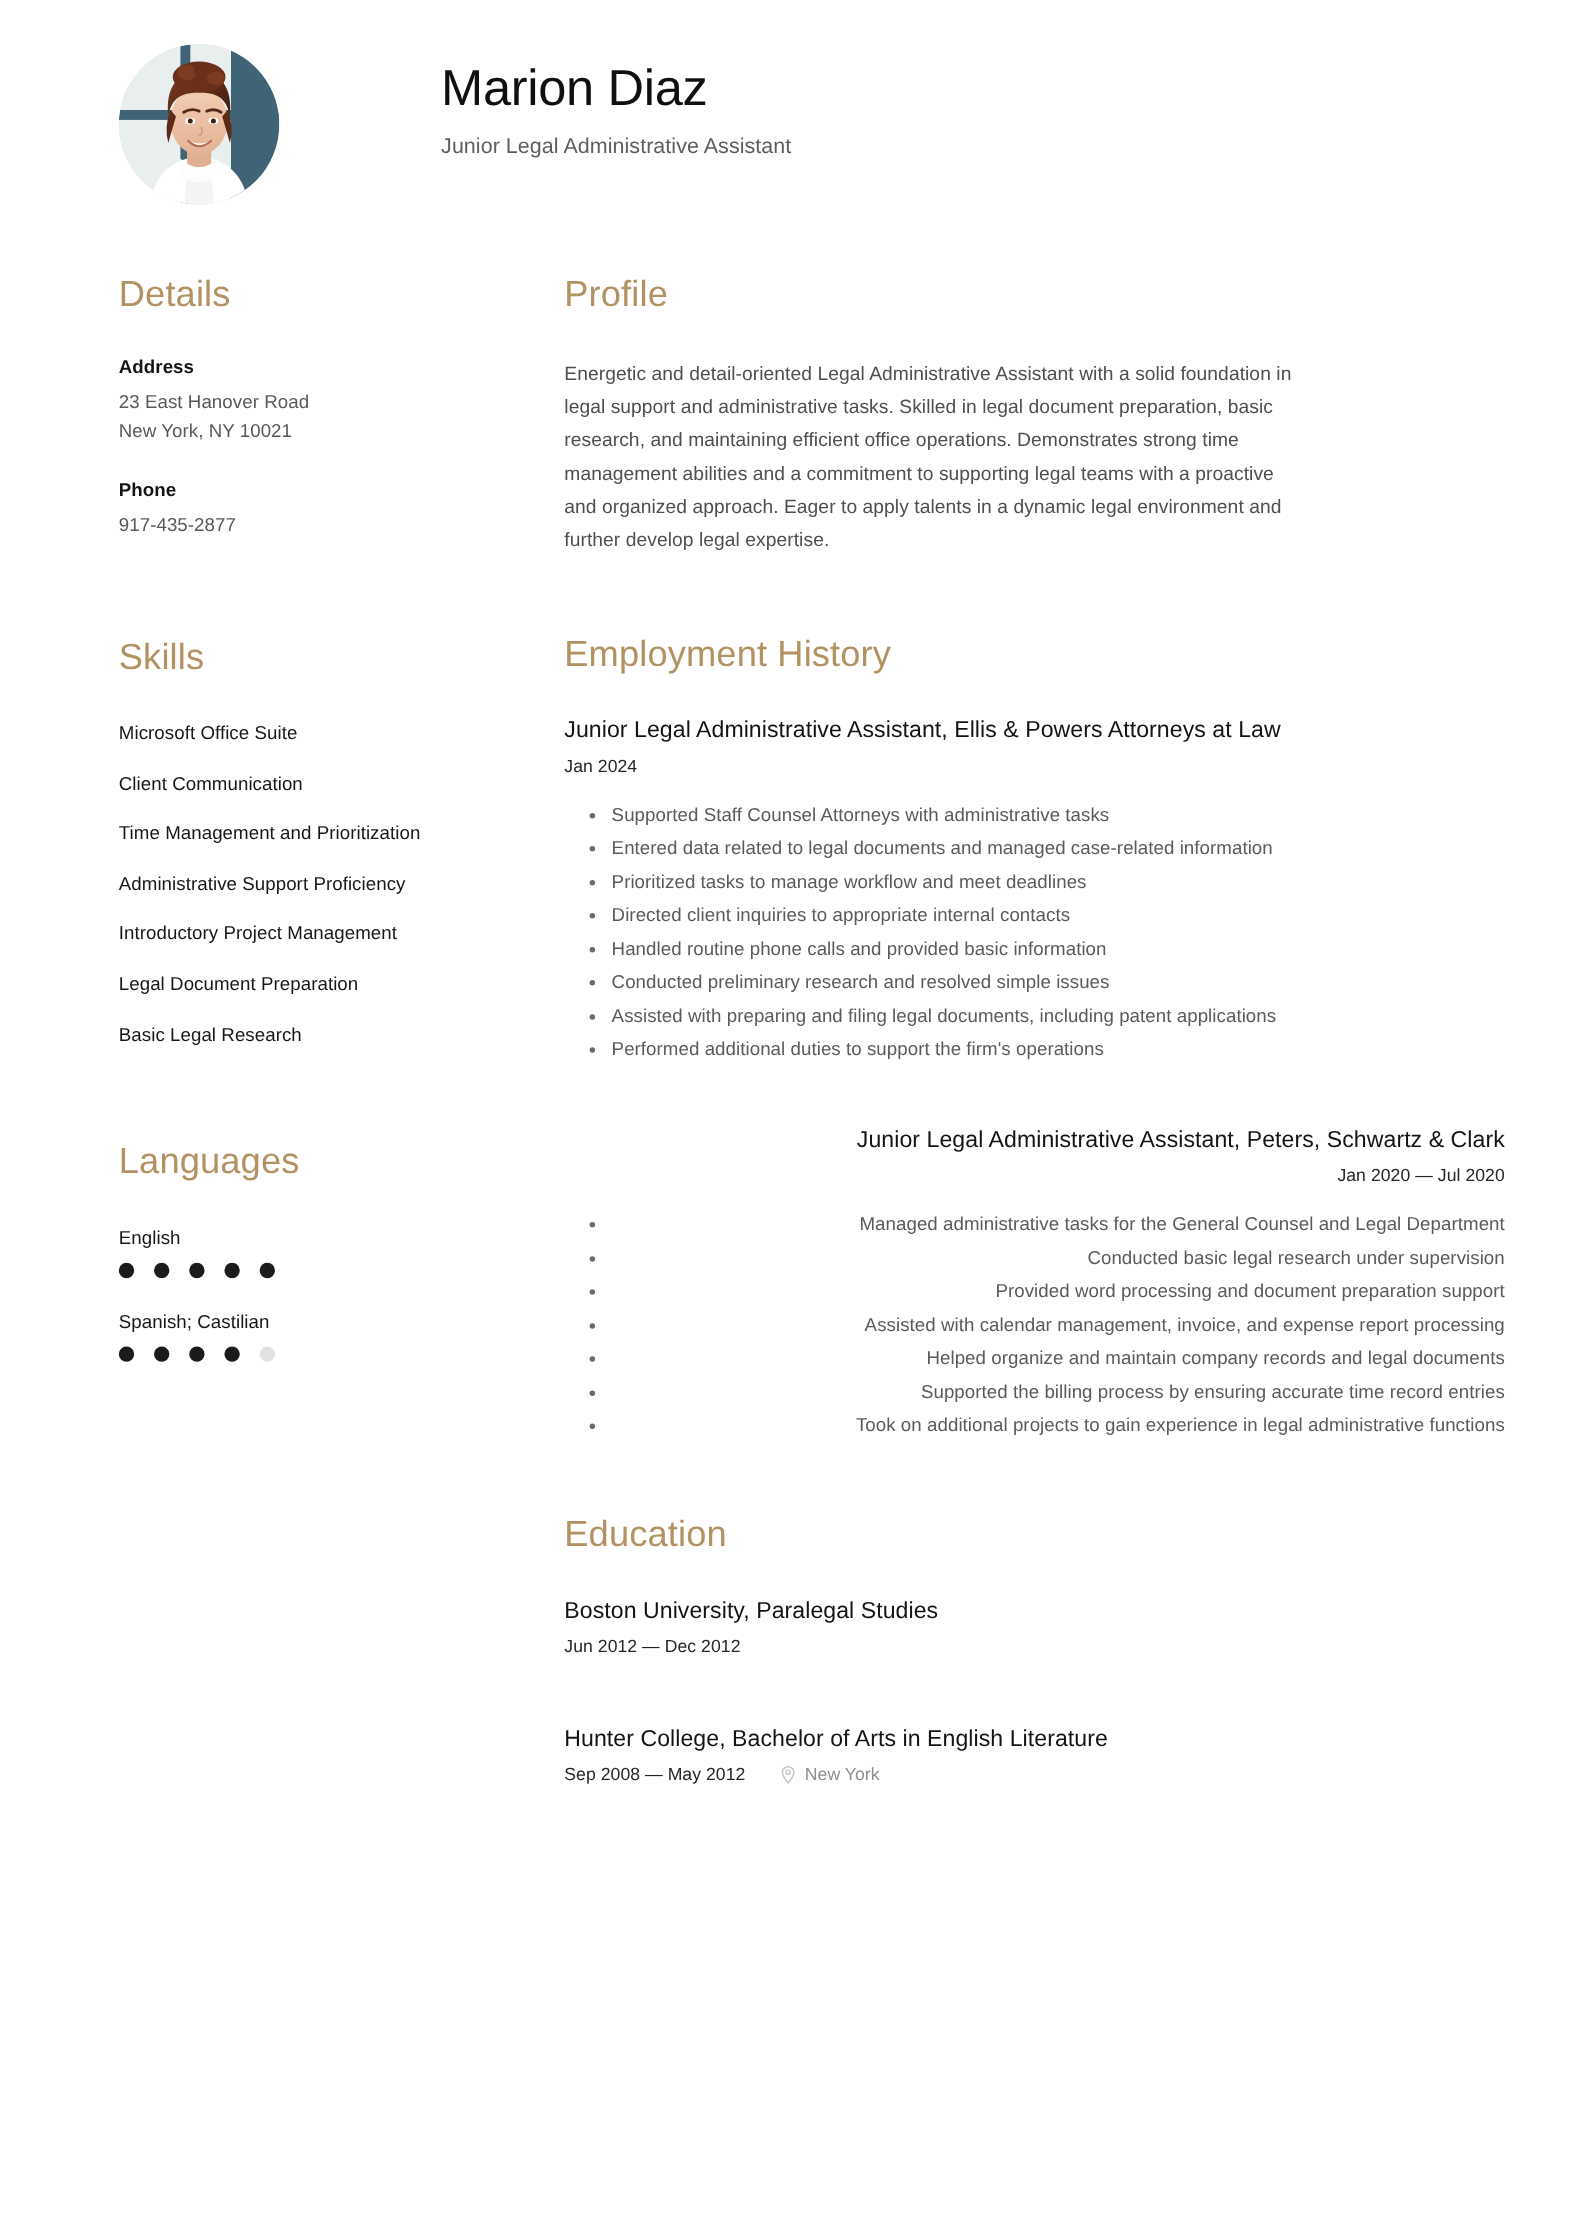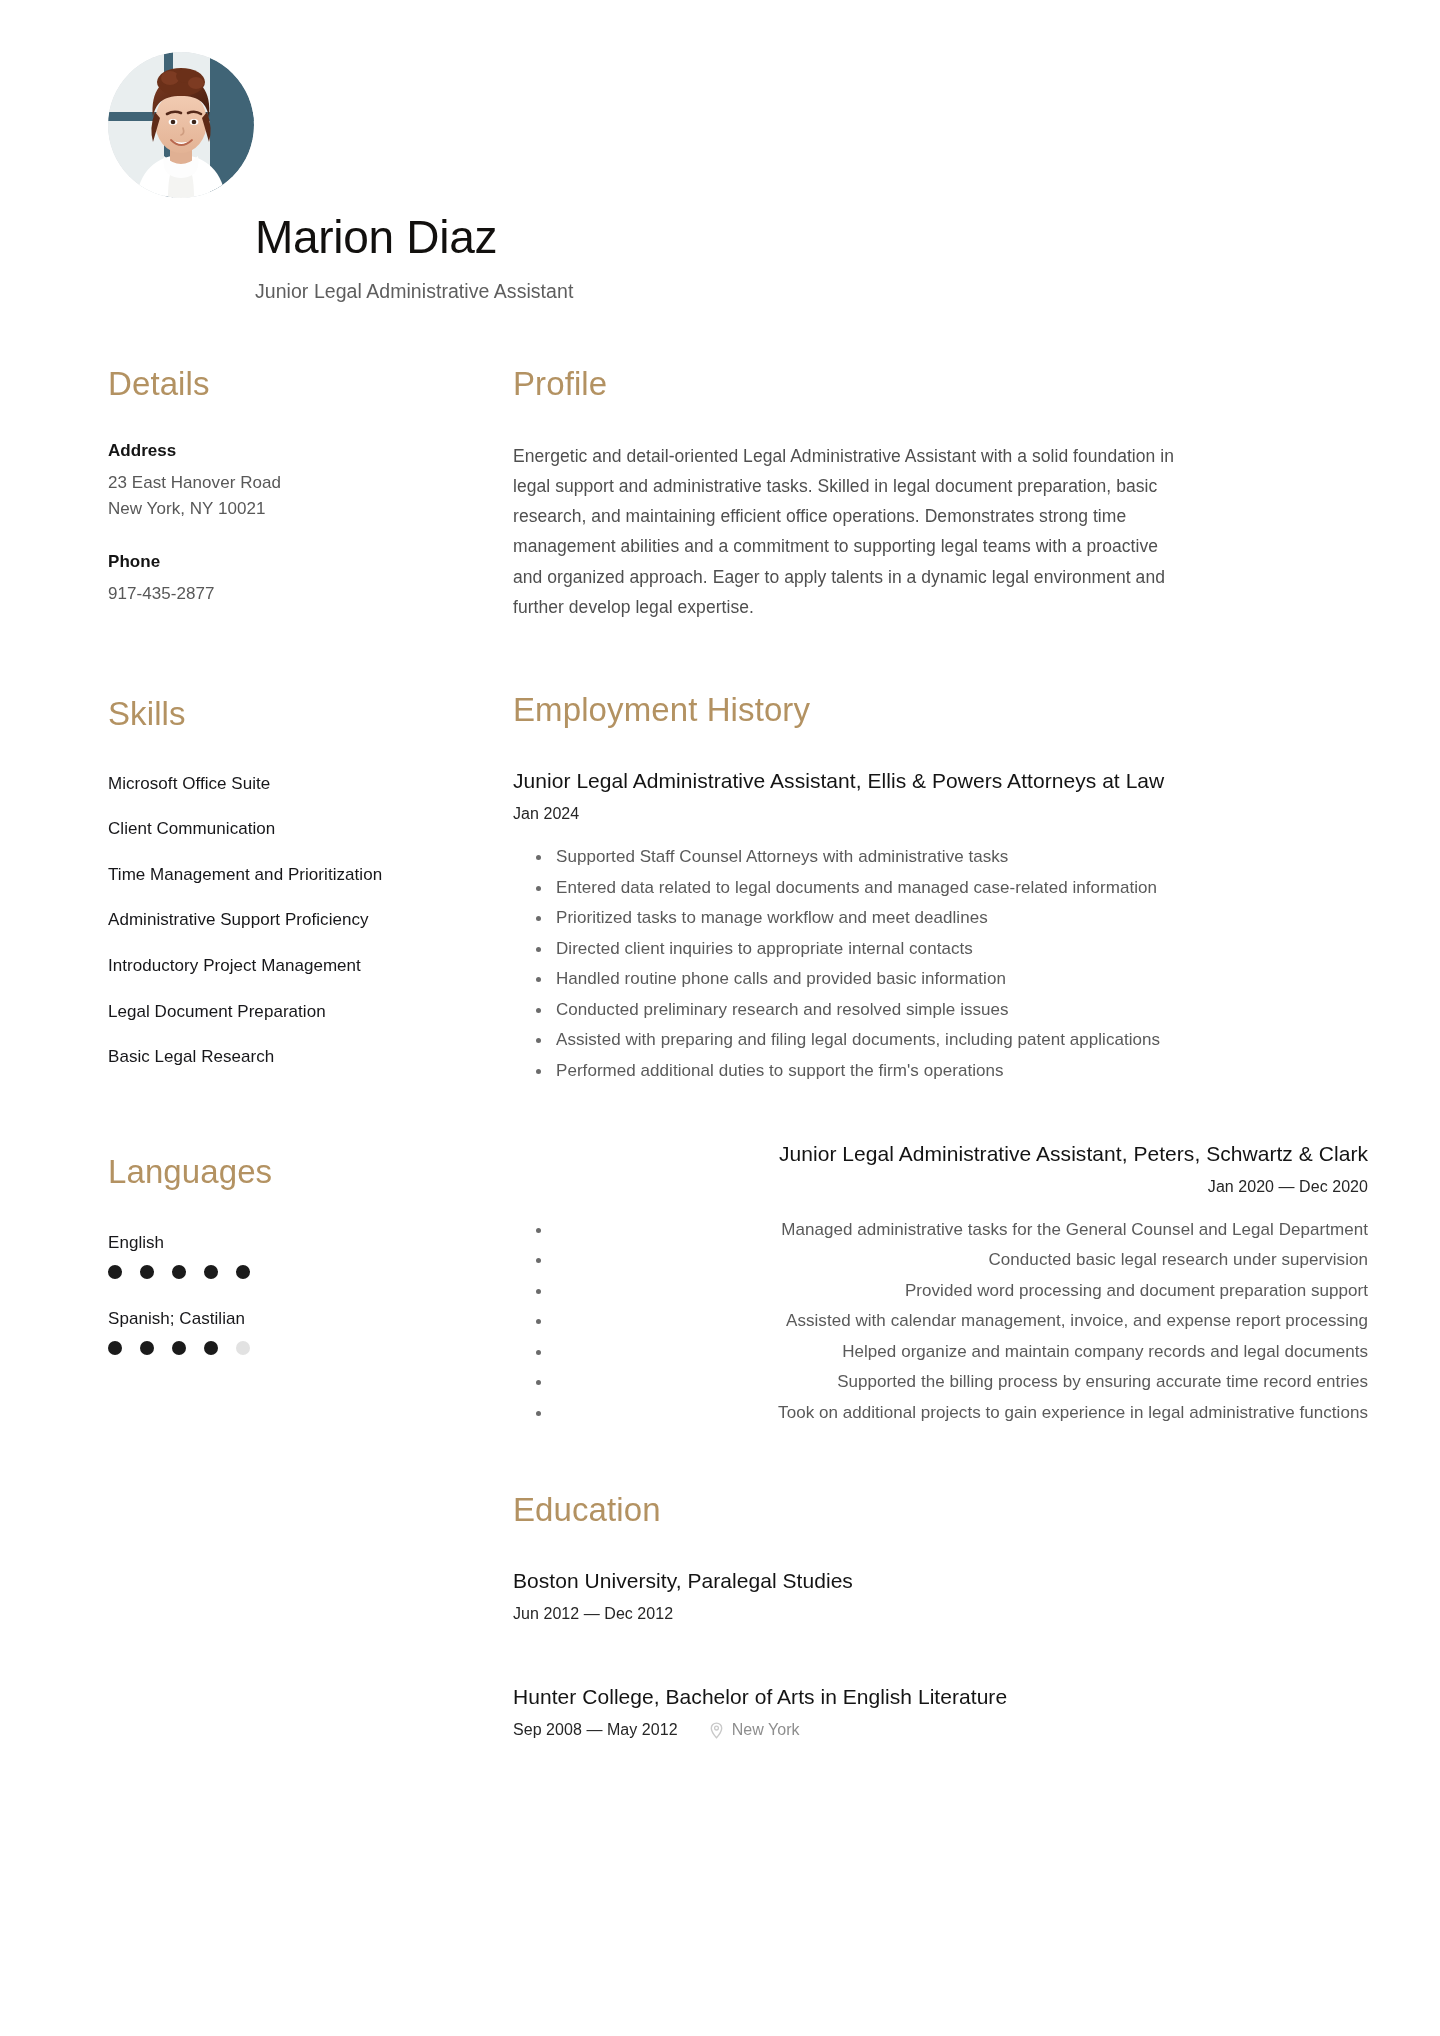--- a/index.html
+++ b/index.html
@@ -21,22 +21,21 @@
     width: 1440px;
     height: 2036px;
     background: #ffffff;
     padding: 0;
   }
 
   
   .header {
     display: flex;
     align-items: flex-start;
-    padding: 52px 0 0 108px;
-    flex-direction: column;
+    padding: 40px 0 0 108px;
   }
 
   .avatar {
     width: 146px;
     height: 146px;
     border-radius: 50%;
     overflow: hidden;
     flex: 0 0 146px;
     background: #dfe4e6;
     position: relative;
@@ -380,21 +379,21 @@
               <li>Directed client inquiries to appropriate internal contacts</li>
               <li>Handled routine phone calls and provided basic information</li>
               <li>Conducted preliminary research and resolved simple issues</li>
               <li>Assisted with preparing and filing legal documents, including patent applications</li>
               <li>Performed additional duties to support the firm's operations</li>
             </ul>
           </div>
 
           <div class="job">
             <div class="job-heading">Junior Legal Administrative Assistant, Peters, Schwartz &amp; Clark</div>
-            <div class="job-dates">Jan 2020 — Dec 2020</div>
+            <div class="job-dates">Jan 2020 — Jul 2020</div>
             <ul class="bullets">
               <li>Managed administrative tasks for the General Counsel and Legal Department</li>
               <li>Conducted basic legal research under supervision</li>
               <li>Provided word processing and document preparation support</li>
               <li>Assisted with calendar management, invoice, and expense report processing</li>
               <li>Helped organize and maintain company records and legal documents</li>
               <li>Supported the billing process by ensuring accurate time record entries</li>
               <li>Took on additional projects to gain experience in legal administrative functions</li>
             </ul>
           </div>

